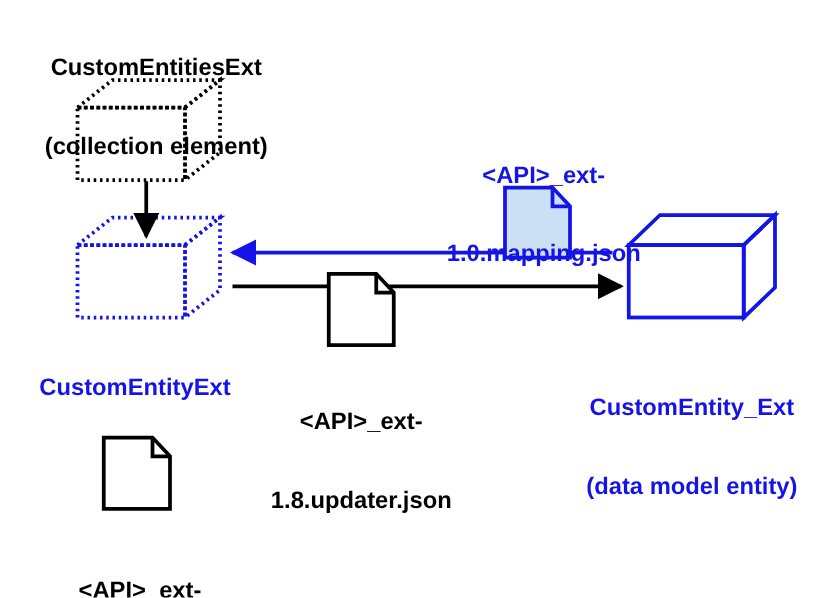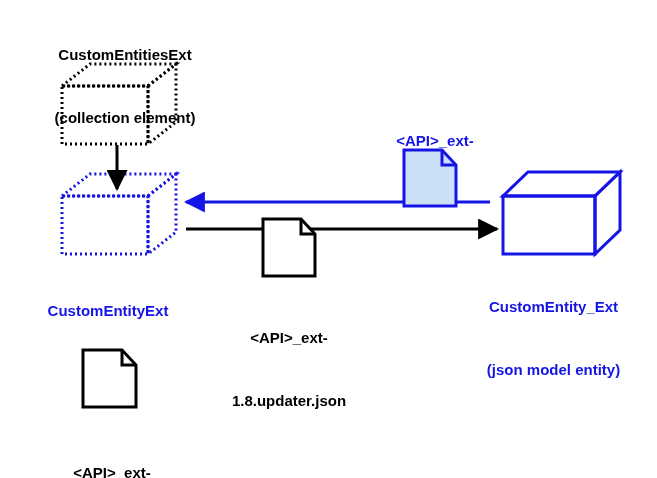--- a/index.html
+++ b/index.html
@@ -25,21 +25,21 @@
     position: absolute;
     left: 0;
     top: 0;
     width: 657px;
     height: 478px;
   }
   .lbl {
     position: absolute;
     font-family: "Liberation Sans", sans-serif;
     font-weight: bold;
-    font-size: 15px;
+    font-size: 19px;
     line-height: 21px;
     text-align: center;
     white-space: pre;
   }
   .lbl-black { color: #000000; }
   .lbl-blue  { color: #1414e6; }
 </style>
 </head>
 <body>
 
@@ -106,27 +106,28 @@
 
   <div class="lbl lbl-black" style="left:0px; top:2px; width:250px;">
     <div>CustomEntitiesExt</div>
     <div>(collection element)</div>
   </div>
 
   <div class="lbl lbl-blue" style="left:0px; top:258px; width:216px;text-align:center;">
     <div>CustomEntityExt</div>
   </div>
 
-  <div class="lbl lbl-blue" style="left:450px; top:254px; width:207px;">
+  <div class="lbl lbl-blue" style="left:450px; top:274px; width:207px;">
     <div>CustomEntity_Ext</div>
-    <div>(json model entity)</div>
+    <div>(data model entity)</div>
   </div>
 
   <div class="lbl lbl-blue" style="left:340px; top:88px; width:190px;">
     <div>&lt;API&gt;_ext-</div>
+    <div>1.0.mapping.json</div>
   </div>
 
   <div class="lbl lbl-black" style="left:194px; top:285px; width:190px;">
     <div>&lt;API&gt;_ext-</div>
     <div>1.8.updater.json</div>
   </div>
 
   <div class="lbl lbl-black" style="left:12px; top:420px; width:200px;">
     <div>&lt;API&gt;_ext-</div>
     

